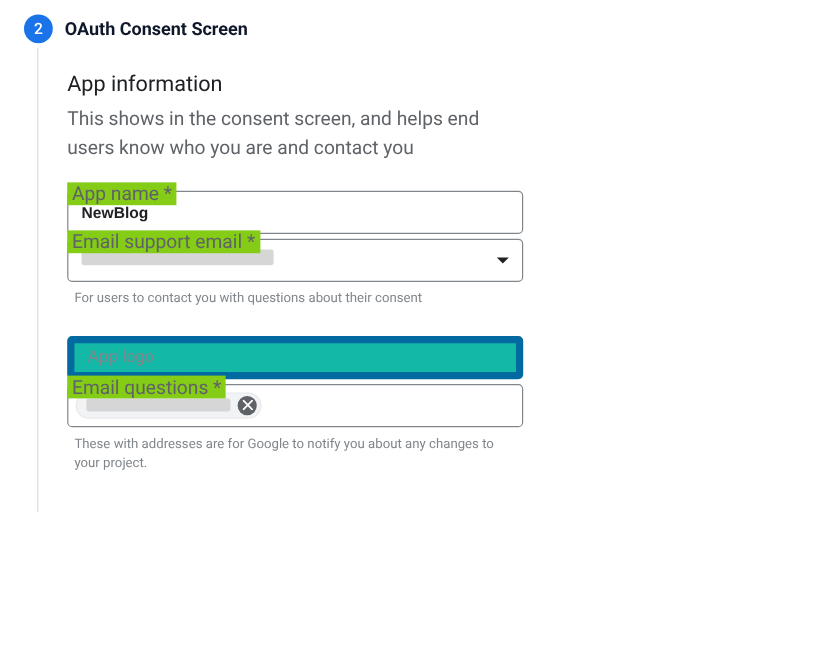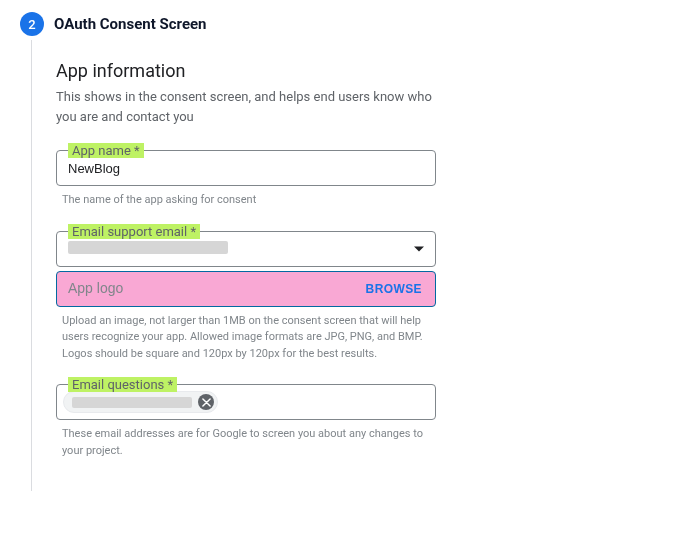--- a/index.html
+++ b/index.html
@@ -42,50 +42,51 @@
       border-left: 1px solid #dadce0;
       padding: 20px 0 10px 24px;
       width: 440px;
     }
     .section-title {
       font-size: 18px;
       font-weight: 400;
       margin-bottom: 6px;
     }
     .section-desc {
-      font-size: 13px;
+      font-size: 16px;
       color: #5f6368;
       line-height: 1.5;
       margin-bottom: 24px;
       max-width: 380px;
     }
     .field-wrap {
       position: relative;
       margin-bottom: 4px;
     }
     .field-label {
       position: absolute;
       top: -7px;
-      left: 12px;
-      background: #bef264;
+      left: 0;
+      background: #84cc16;
       padding: 0 4px;
-      font-size: 13px;
+      font-size: 16px;
       color: #5f6368;
       z-index: 1;
     }
     .text-input {
       width: 380px;
       height: 36px;
       border: 1px solid #80868b;
       border-radius: 4px;
       padding: 14px 11px;
       font-size: 13px;
       color: #202124;
       outline: none;
       background: #fff;
+      font-weight: bold;
     }
     .text-input::placeholder {
       color: #80868b;
     }
     .select-wrap {
       position: relative;
       width: 380px;
     }
     .select-value {
       height: 36px;
@@ -123,26 +124,26 @@
       line-height: 1.5;
     }
     .logo-wrap {
       position: relative;
       width: 380px;
       margin-bottom: 4px;
     }
     .logo-input {
       width: 100%;
       height: 36px;
-      border: 1px solid #0369a1;
+      border: 6px solid #0369a1;
       border-radius: 4px;
       padding: 0 80px 0 11px;
       font-size: 13px;
       outline: none;
-      background: #f9a8d4;
+      background: #14b8a6;
     }
     .logo-input::placeholder {
       color: #80868b;
       font-size: 14px;
     }
     .browse-btn {
       position: absolute;
       right: 4px;
       top: 50%;
       transform: translateY(-50%);
@@ -212,47 +213,45 @@
 
 <div class="content">
 
   <div class="section-title">App information</div>
   <div class="section-desc">This shows in the consent screen, and helps end users know who you are and contact you</div>
 
   <div class="field-wrap">
     <span class="field-label">App name *</span>
     <input class="text-input" type="text" value="NewBlog" style="">
   </div>
-  <div class="helper-text">The name of the app asking for consent</div>
 
   <div class="field-wrap">
     <span class="field-label">Email support email *</span>
     <div class="select-wrap">
       <div class="select-value">
         <span class="redacted"></span>
       </div>
       <span class="dropdown-arrow"></span>
     </div>
   </div>
+  <div class="helper-text">For users to contact you with questions about their consent</div>
 
   <div class="logo-wrap">
     <input class="logo-input" type="text" placeholder="App logo" style="">
-    <button class="browse-btn">BROWSE</button>
-  </div>
-  <div class="helper-text">Upload an image, not larger than 1MB on the consent screen that will help users recognize your app. Allowed image formats are JPG, PNG, and BMP. Logos should be square and 120px by 120px for the best results.</div>
+  </div>
 
 
   <div class="field-wrap">
     <span class="field-label">Email questions *</span>
     <div class="chip-field">
       <div class="chip">
         <span class="chip-redacted"></span>
         <span class="chip-close">
           <svg width="9" height="9" viewBox="0 0 10 10">
               <path d="M1 1 L9 9 M9 1 L1 9" stroke="#fff" stroke-width="1.6" stroke-linecap="round"></path>
             </svg>
         </span>
       </div>
     </div>
   </div>
-  <div class="helper-text">These email addresses are for Google to screen you about any changes to your project.</div>
+  <div class="helper-text">These with addresses are for Google to notify you about any changes to your project.</div>
 
 </div>
 
 </body></html>

